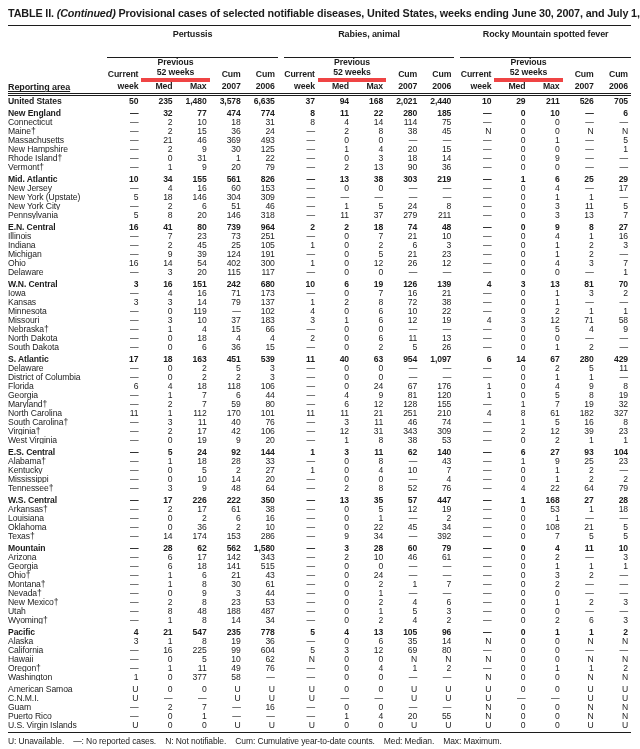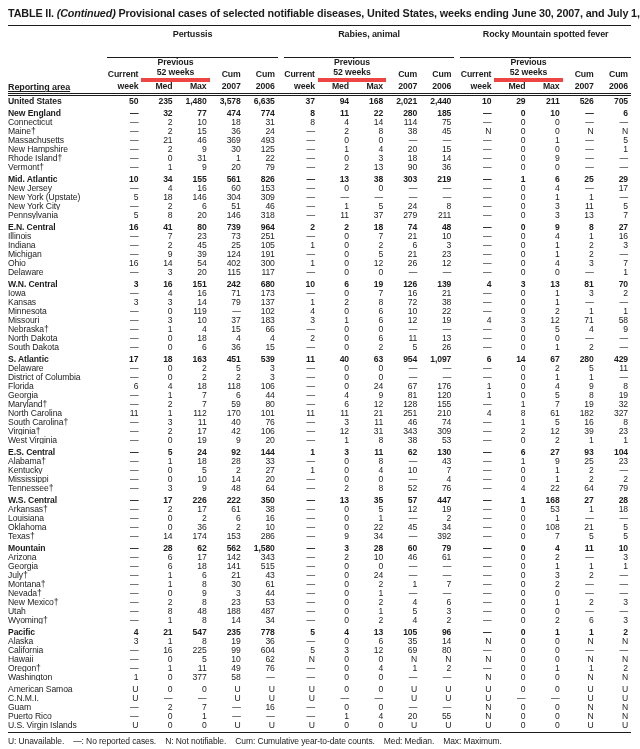--- a/index.html
+++ b/index.html
@@ -868,21 +868,21 @@
           <td class="num">—</td>
           <td class="num">5</td>
           <td class="num">24</td>
           <td class="num">92</td>
           <td class="num">144</td>
           <td class="sp"></td>
           <td class="num">1</td>
           <td class="num">3</td>
           <td class="num">11</td>
           <td class="num">62</td>
-          <td class="num">130</td>
+          <td class="num">140</td>
           <td class="sp"></td>
           <td class="num">—</td>
           <td class="num">6</td>
           <td class="num">27</td>
           <td class="num">93</td>
           <td class="num">104</td>
         </tr>
         <tr>
           <td class="labc">Alabama†</td>
           <td class="num">—</td>
@@ -1117,21 +1117,21 @@
           <td class="num">—</td>
           <td class="num">—</td>
           <td class="sp"></td>
           <td class="num">—</td>
           <td class="num">0</td>
           <td class="num">1</td>
           <td class="num">1</td>
           <td class="num">1</td>
         </tr>
         <tr>
-          <td class="labc">July†</td>
+          <td class="labc">Ohio†</td>
           <td class="num">—</td>
           <td class="num">1</td>
           <td class="num">6</td>
           <td class="num">21</td>
           <td class="num">43</td>
           <td class="sp"></td>
           <td class="num">—</td>
           <td class="num">0</td>
           <td class="num">24</td>
           <td class="num">—</td>

